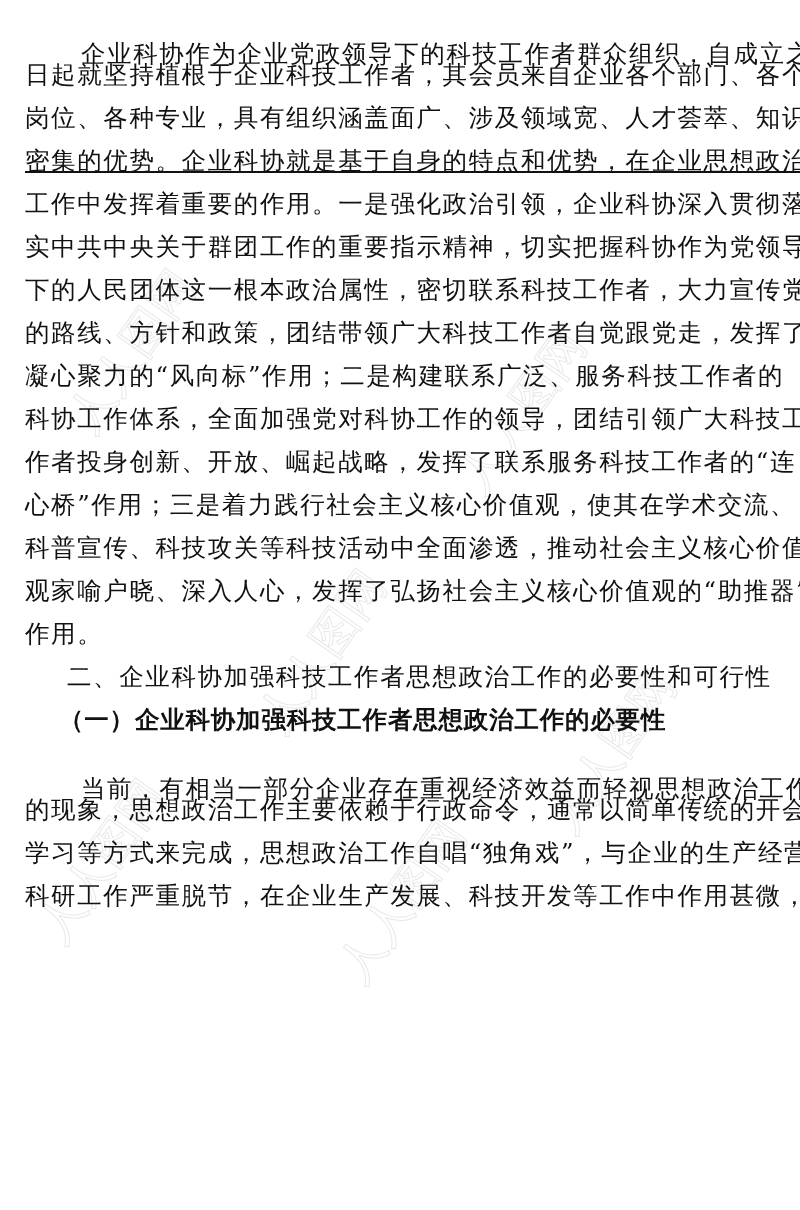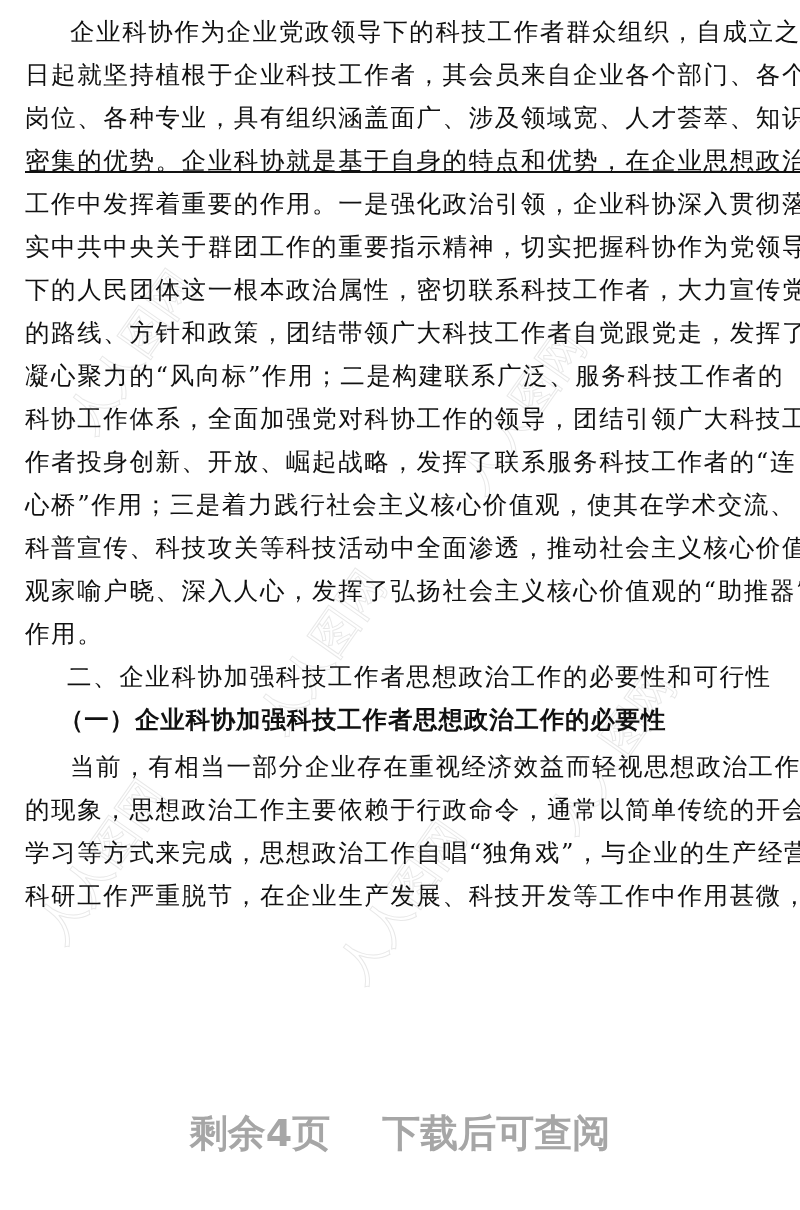--- a/index.html
+++ b/index.html
@@ -29,21 +29,21 @@
       font-size: 24.5px;
       line-height: 30px;
       white-space: nowrap;
       letter-spacing: 1.6px;
       text-align: justify;
       text-align-last: justify;
     }
     .line.last {
       text-align-last: left;
     }
-    .line.indent { left: 70px; width: 702px; }
+    .line.indent { left: 81px; width: 702px; margin-top: 22px; }
     .line.heading2 { left: 67px; width: 680px; text-align-last: left; }
     .line.heading3 {
       left: 59px; width: 620px;
       font-family: "DejaVu Sans", "Liberation Sans", sans-serif;
       font-weight: bold;
       text-align-last: left;
       letter-spacing: 0.8px;
     }
     .watermark {
       position: absolute;
@@ -106,16 +106,13 @@
 
   <div class="line heading3" style="top:705px;">（一）企业科协加强科技工作者思想政治工作的必要性</div>
 
   <div>
     <div class="line indent" style="top:752px;">当前，有相当一部分企业存在重视经济效益而轻视思想政治工作</div>
     <div class="line" style="top:795px;">的现象，思想政治工作主要依赖于行政命令，通常以简单传统的开会、</div>
     <div class="line" style="top:838px;">学习等方式来完成，思想政治工作自唱“独角戏”，与企业的生产经营、</div>
     <div class="line last" style="top:881px;">科研工作严重脱节，在企业生产发展、科技开发等工作中作用甚微，</div>
   </div>
 
-  <div class="banner">
-    <span>剩余4页</span><span class="gap"></span><span>下载后可查阅</span>
-  </div>
 </div>
 
 </body></html>

